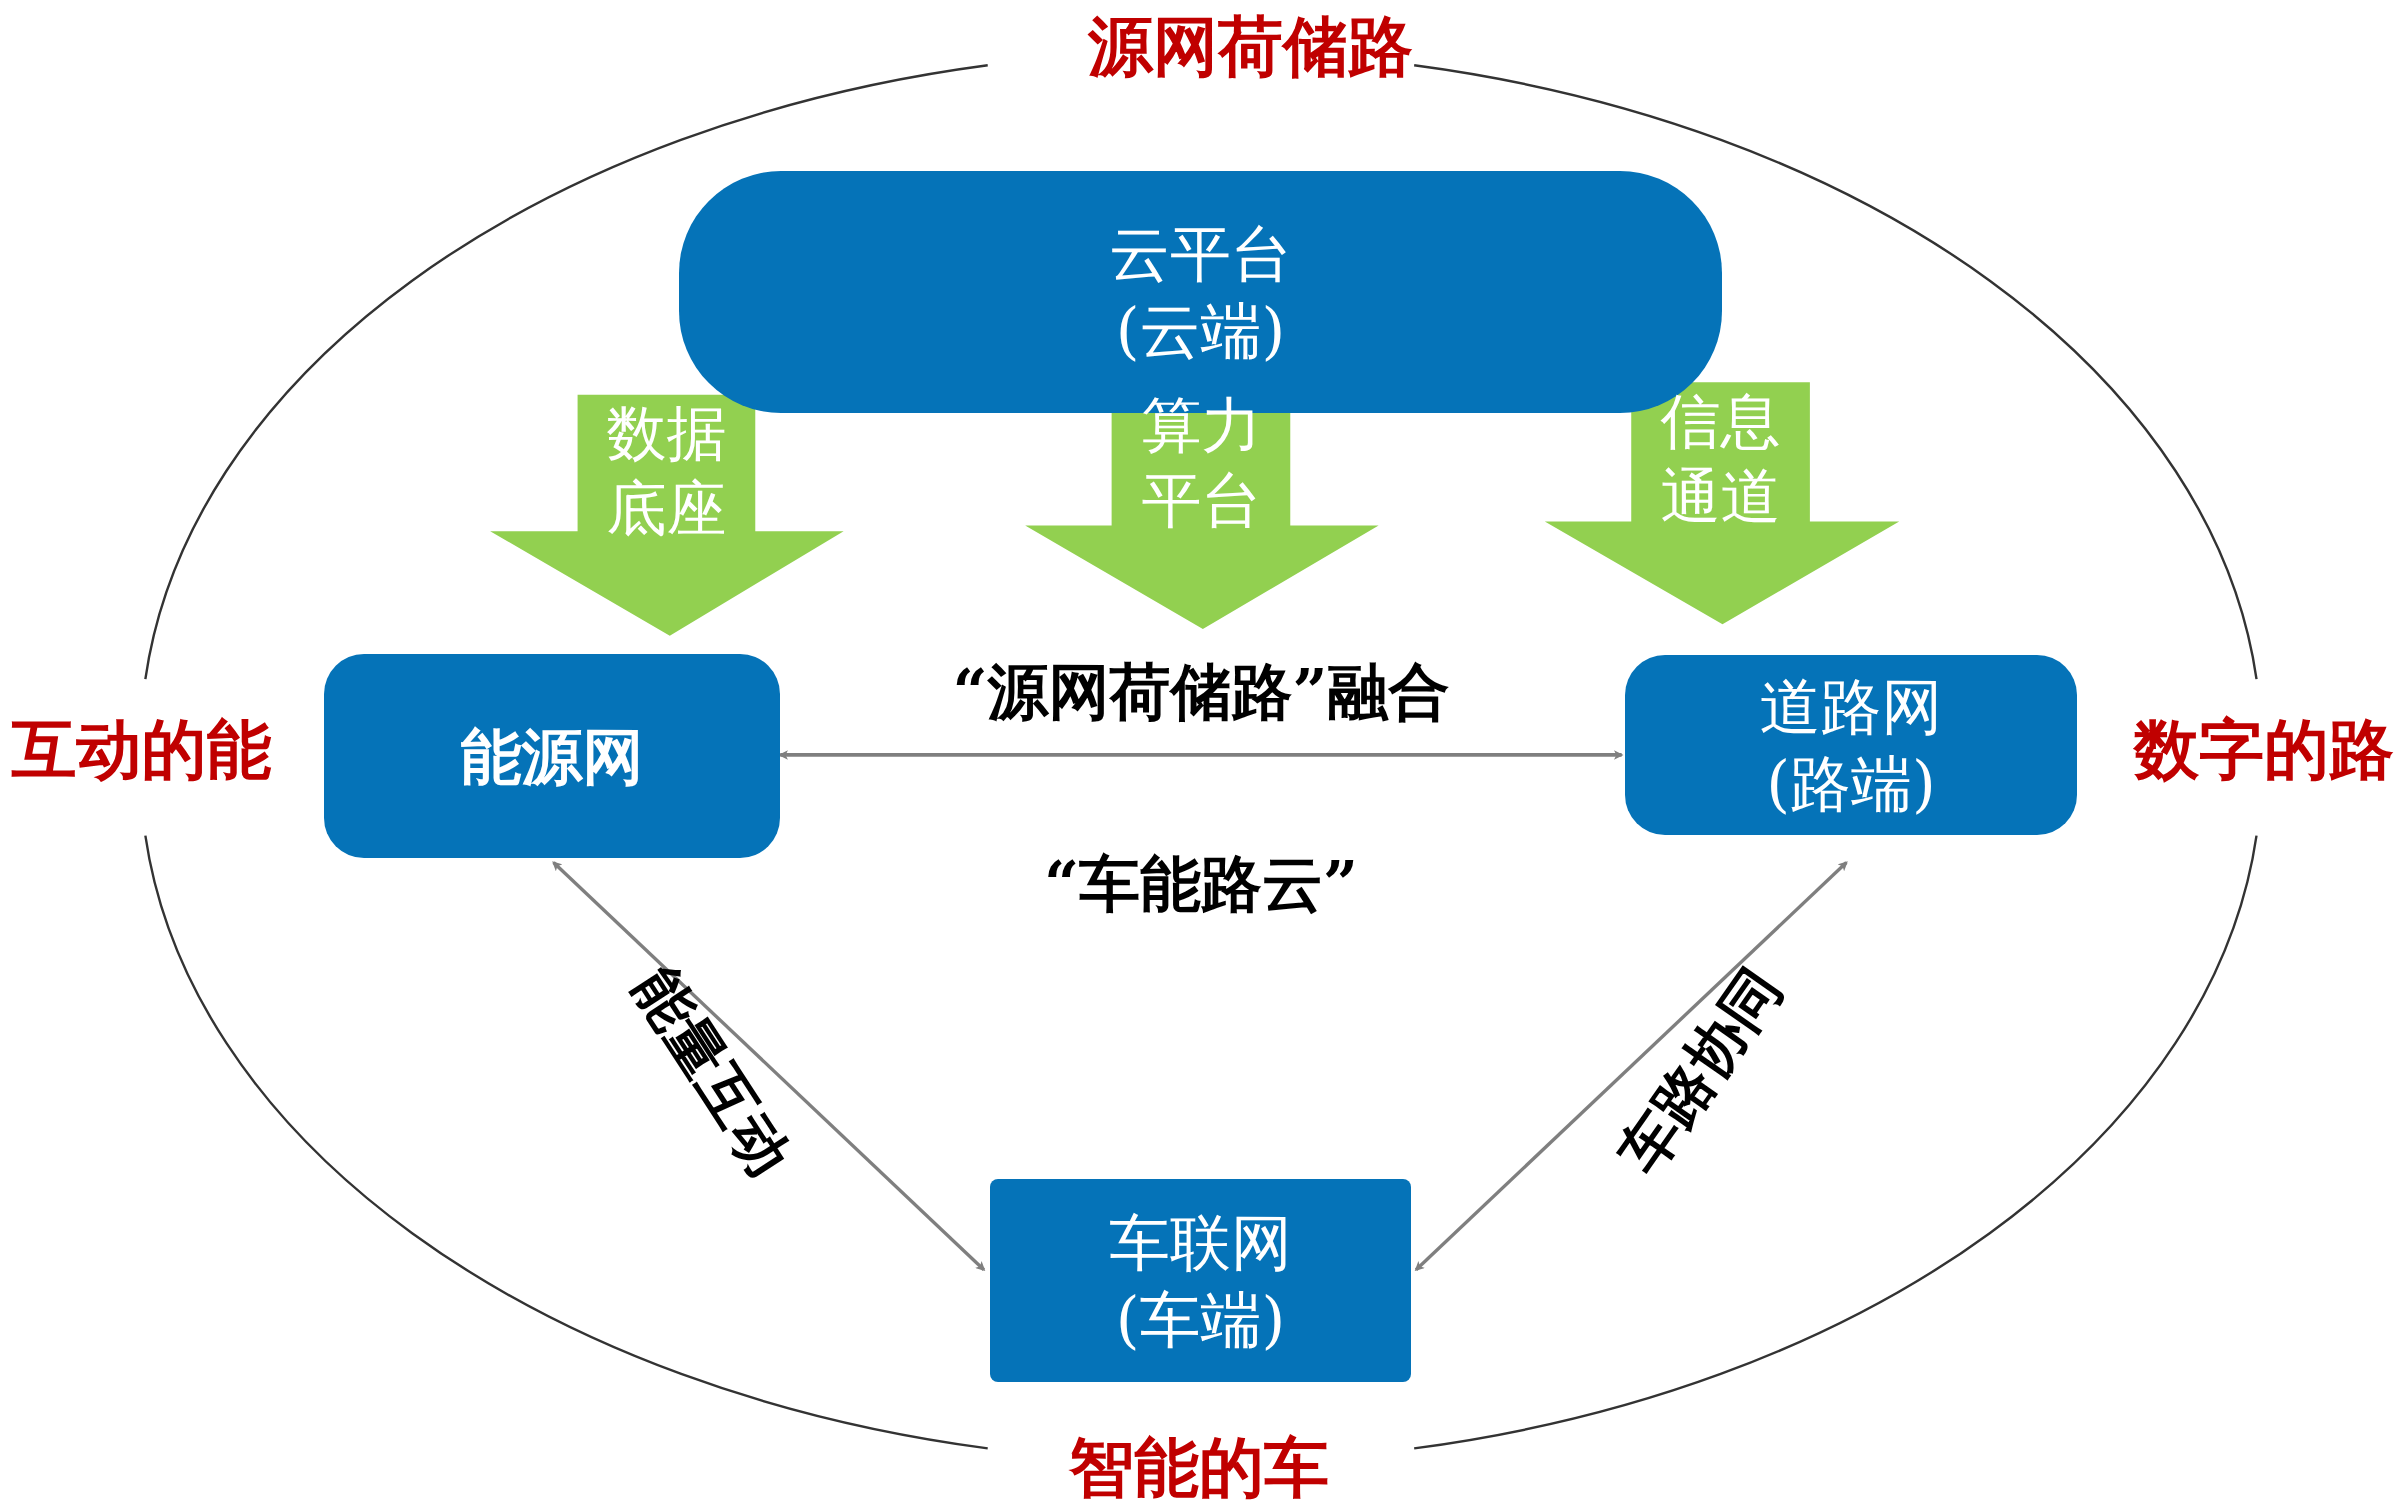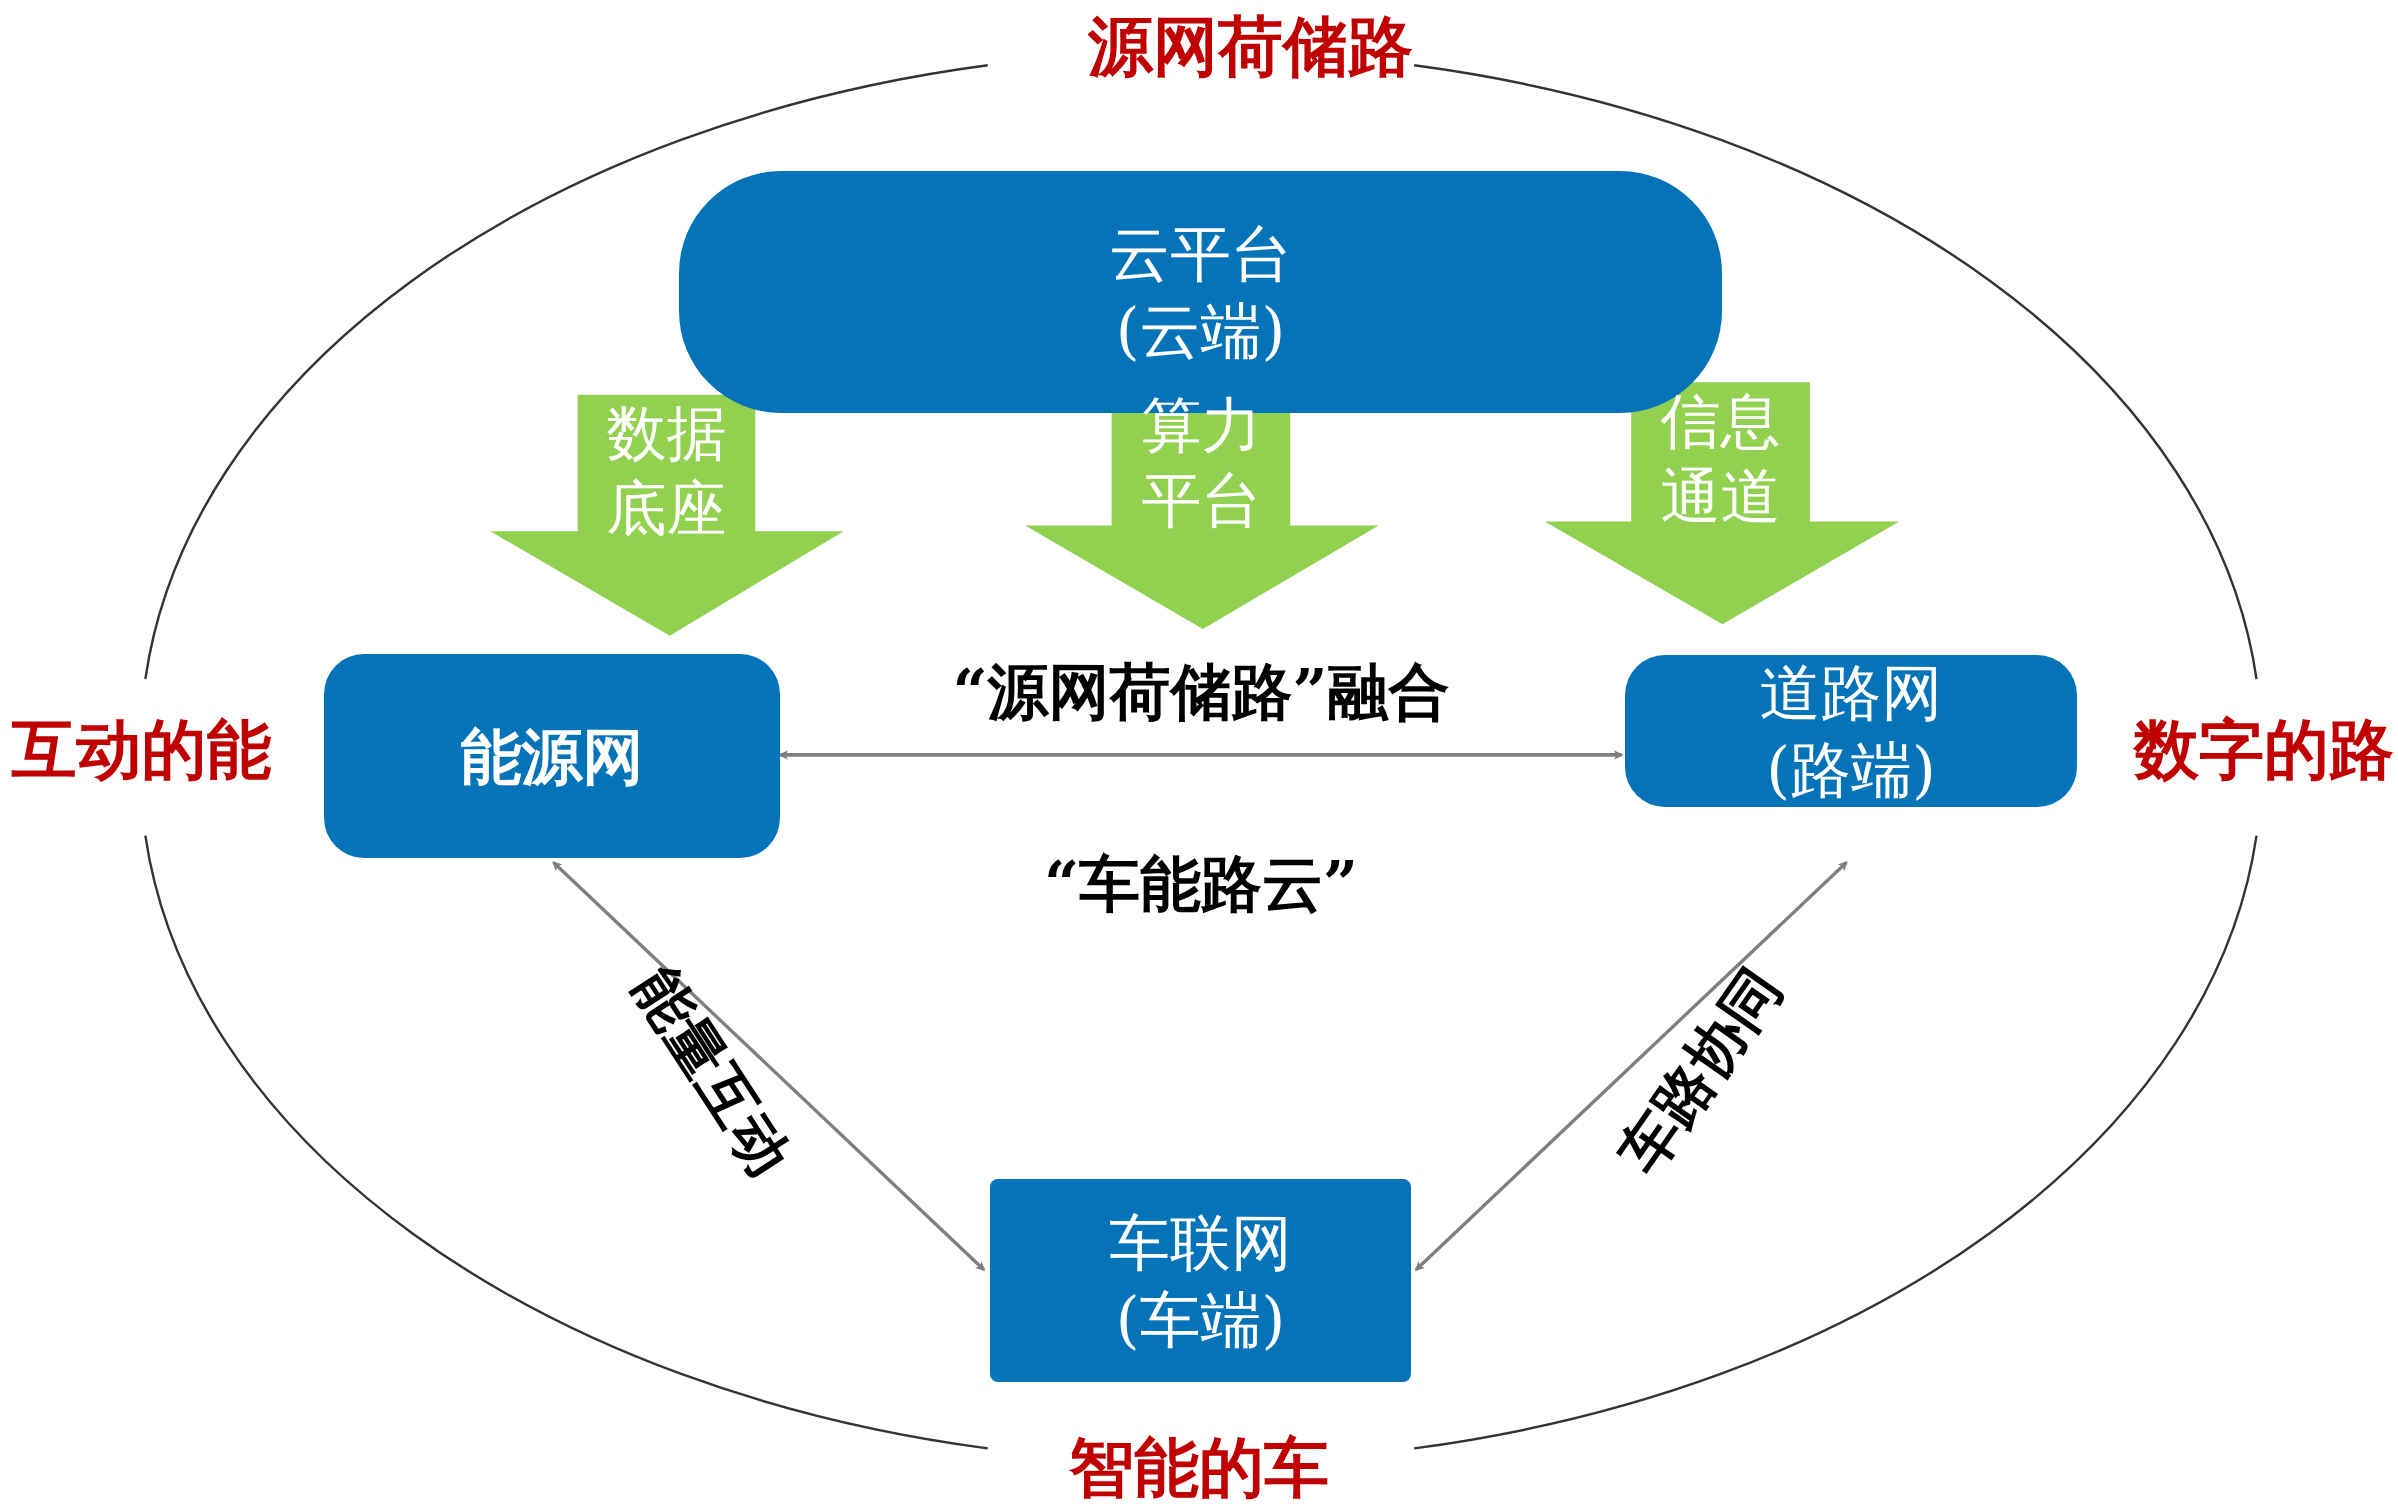--- a/index.html
+++ b/index.html
@@ -6,21 +6,21 @@
   body { width: 2399px; height: 1507px; position: relative; overflow: hidden;
          font-family: "DejaVu Serif", "Liberation Serif", serif; }
   #canvas { position: absolute; left: 0; top: 0; width: 2399px; height: 1507px; }
   .box { position: absolute; background: #0573b8; color: #ffffff; display: flex;
          flex-direction: column; align-items: center; justify-content: center;
          text-align: center; box-sizing: border-box; }
   .box .l1, .box .l2 { font-size: 61px; line-height: 77px; white-space: nowrap; }
   .box.bold .l1, .box.bold .l2 { font-weight: bold; }
   #cloud-box { left: 679px; top: 171px; width: 1043px; height: 242px; border-radius: 102px; }
   #energy-box { left: 324px; top: 654px; width: 456px; height: 204px; border-radius: 40px; }
-  #road-box { left: 1625px; top: 655px; width: 452px; height: 152px; border-radius: 40px; }
+  #road-box { left: 1625px; top: 655px; width: 452px; height: 180px; border-radius: 40px; }
   #vehicle-box { left: 990px; top: 1179px; width: 421px; height: 203px; border-radius: 8px; }
   .corner-label { position: absolute; color: #c00000; font-size: 65px; line-height: 77px;
                   white-space: nowrap; font-weight: bold; }
   #label-top { left: 1088px; top: 7.7px; }
   #label-bottom { left: 1069px; top: 1429px; }
   #label-left { left: 11.5px; top: 711px; }
   #label-right { left: 2134px; top: 711px; }
   .arrow-text { position: absolute; color: #ffffff; font-size: 60px; line-height: 75px;
                 text-align: center; white-space: nowrap; }
   #arrow-text-data { left: 577px; top: 396px; width: 179px; }

